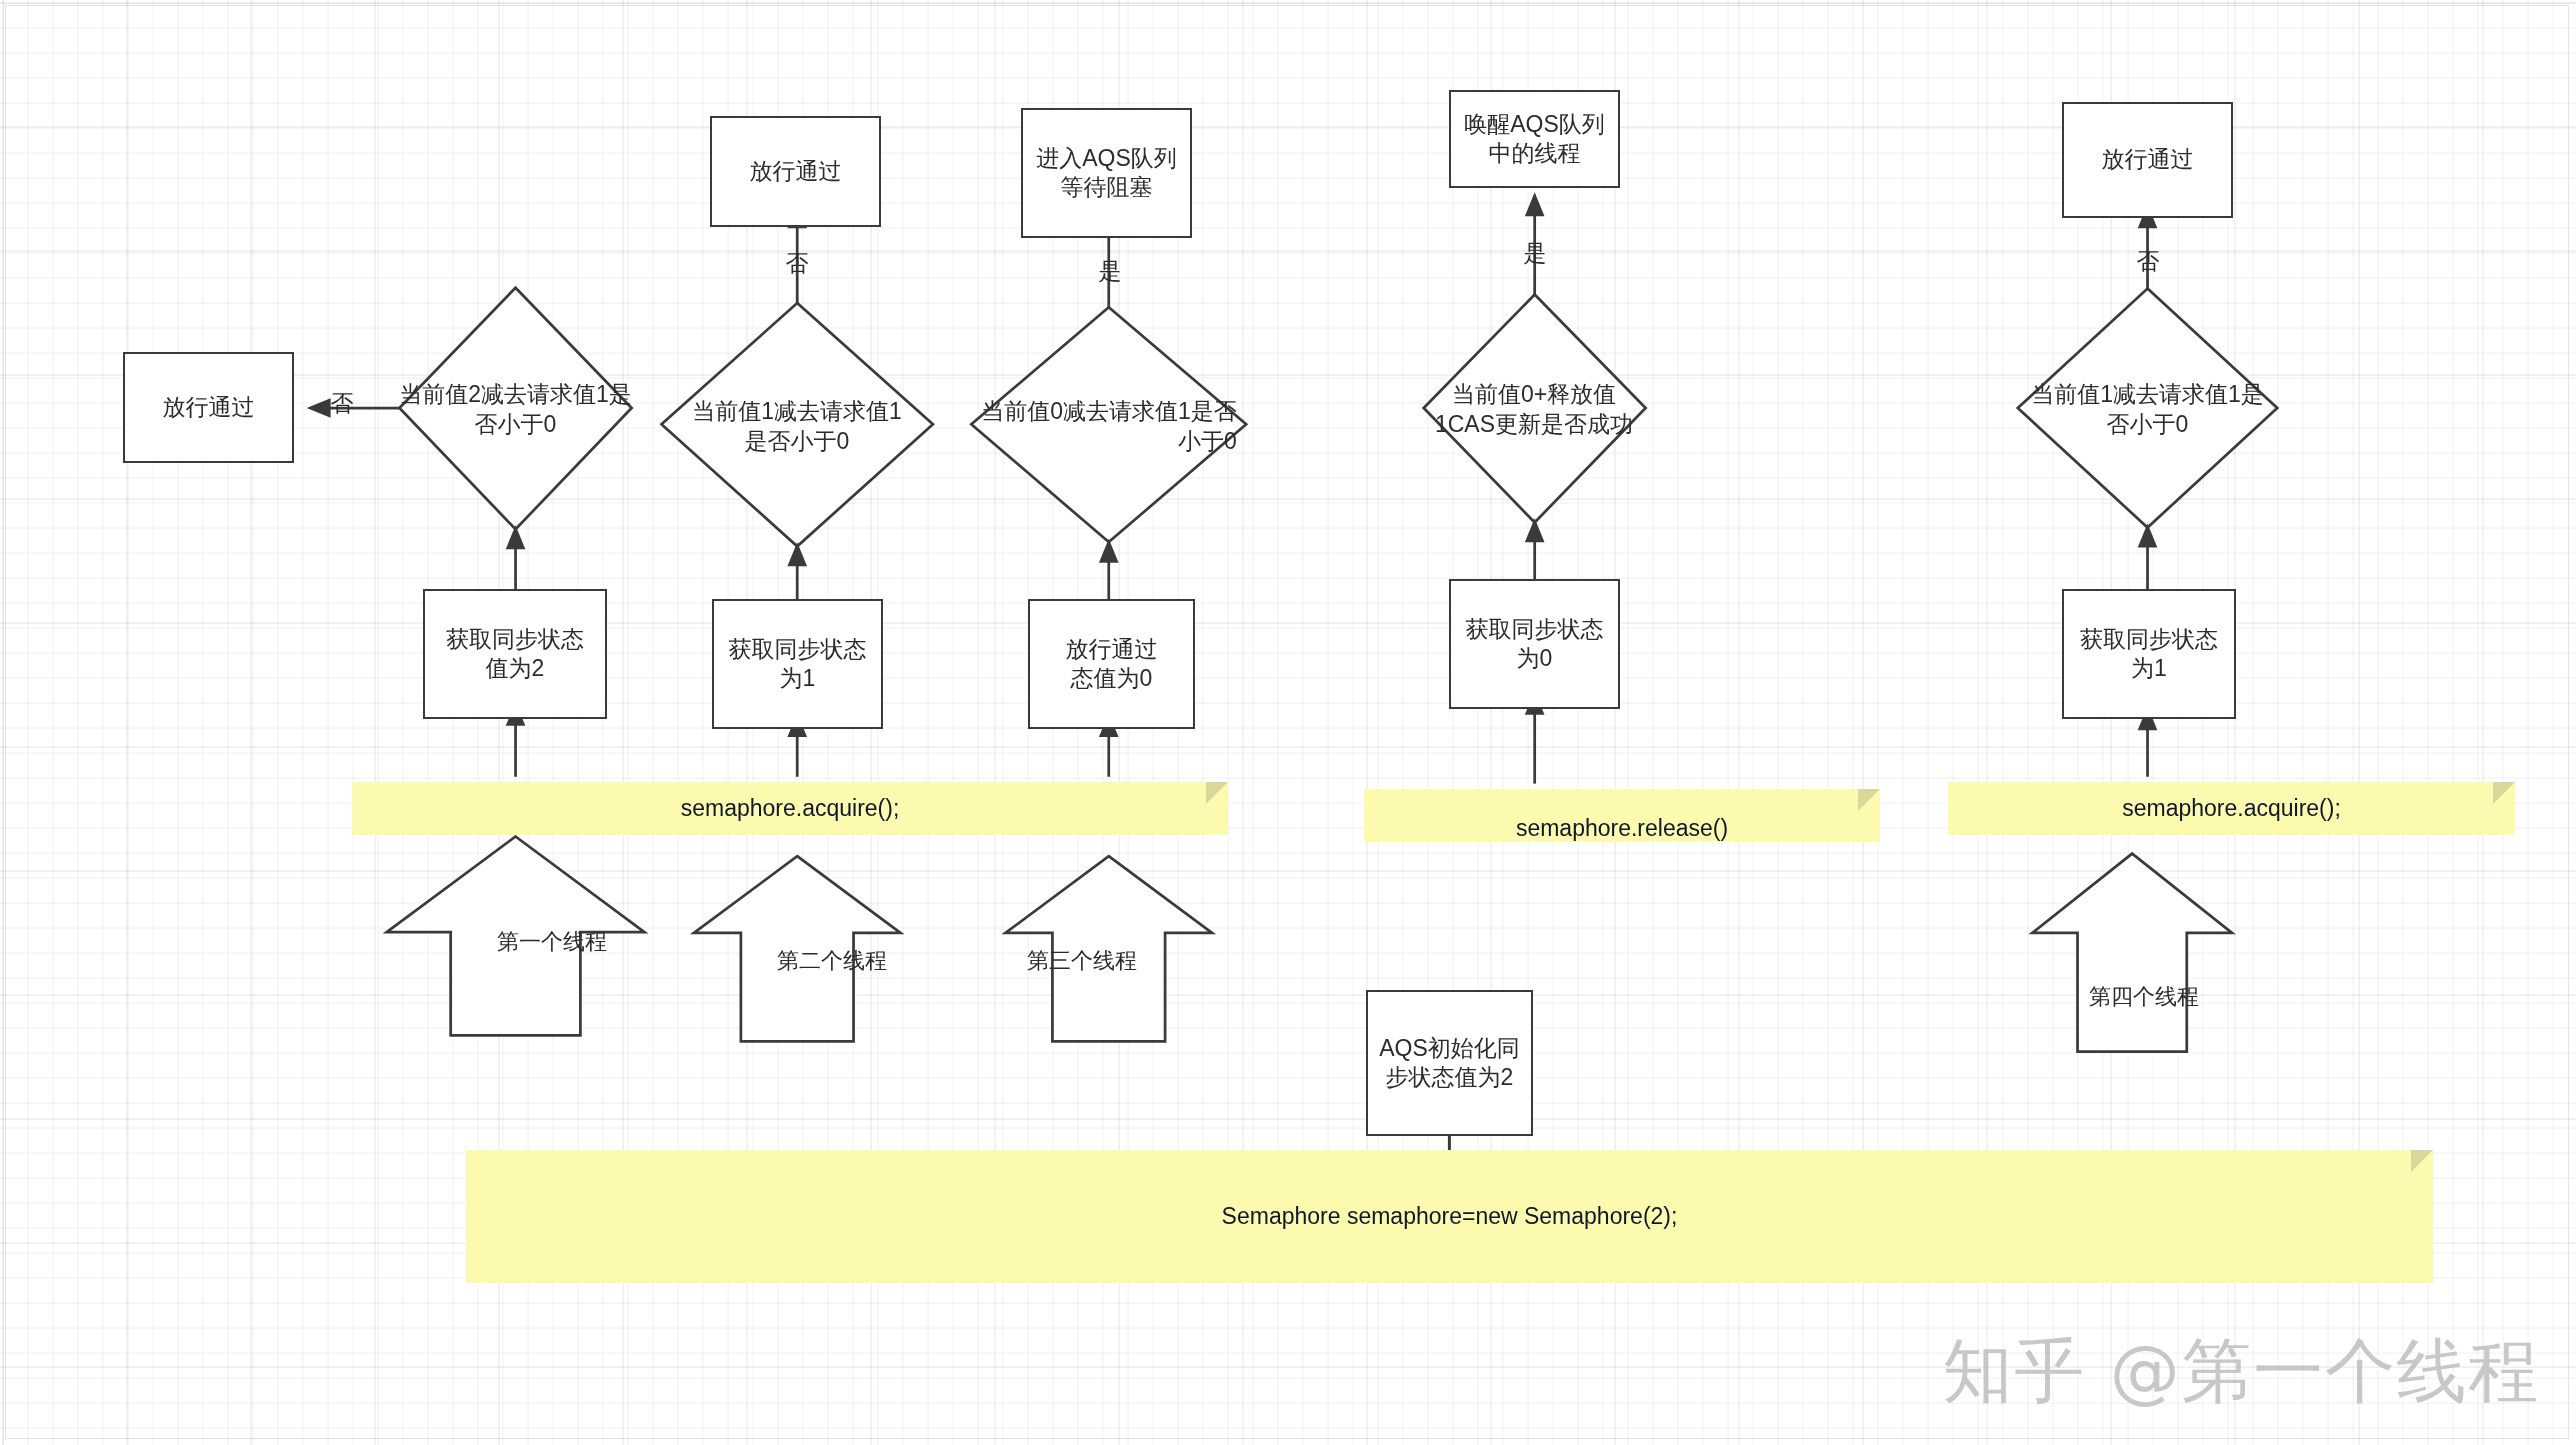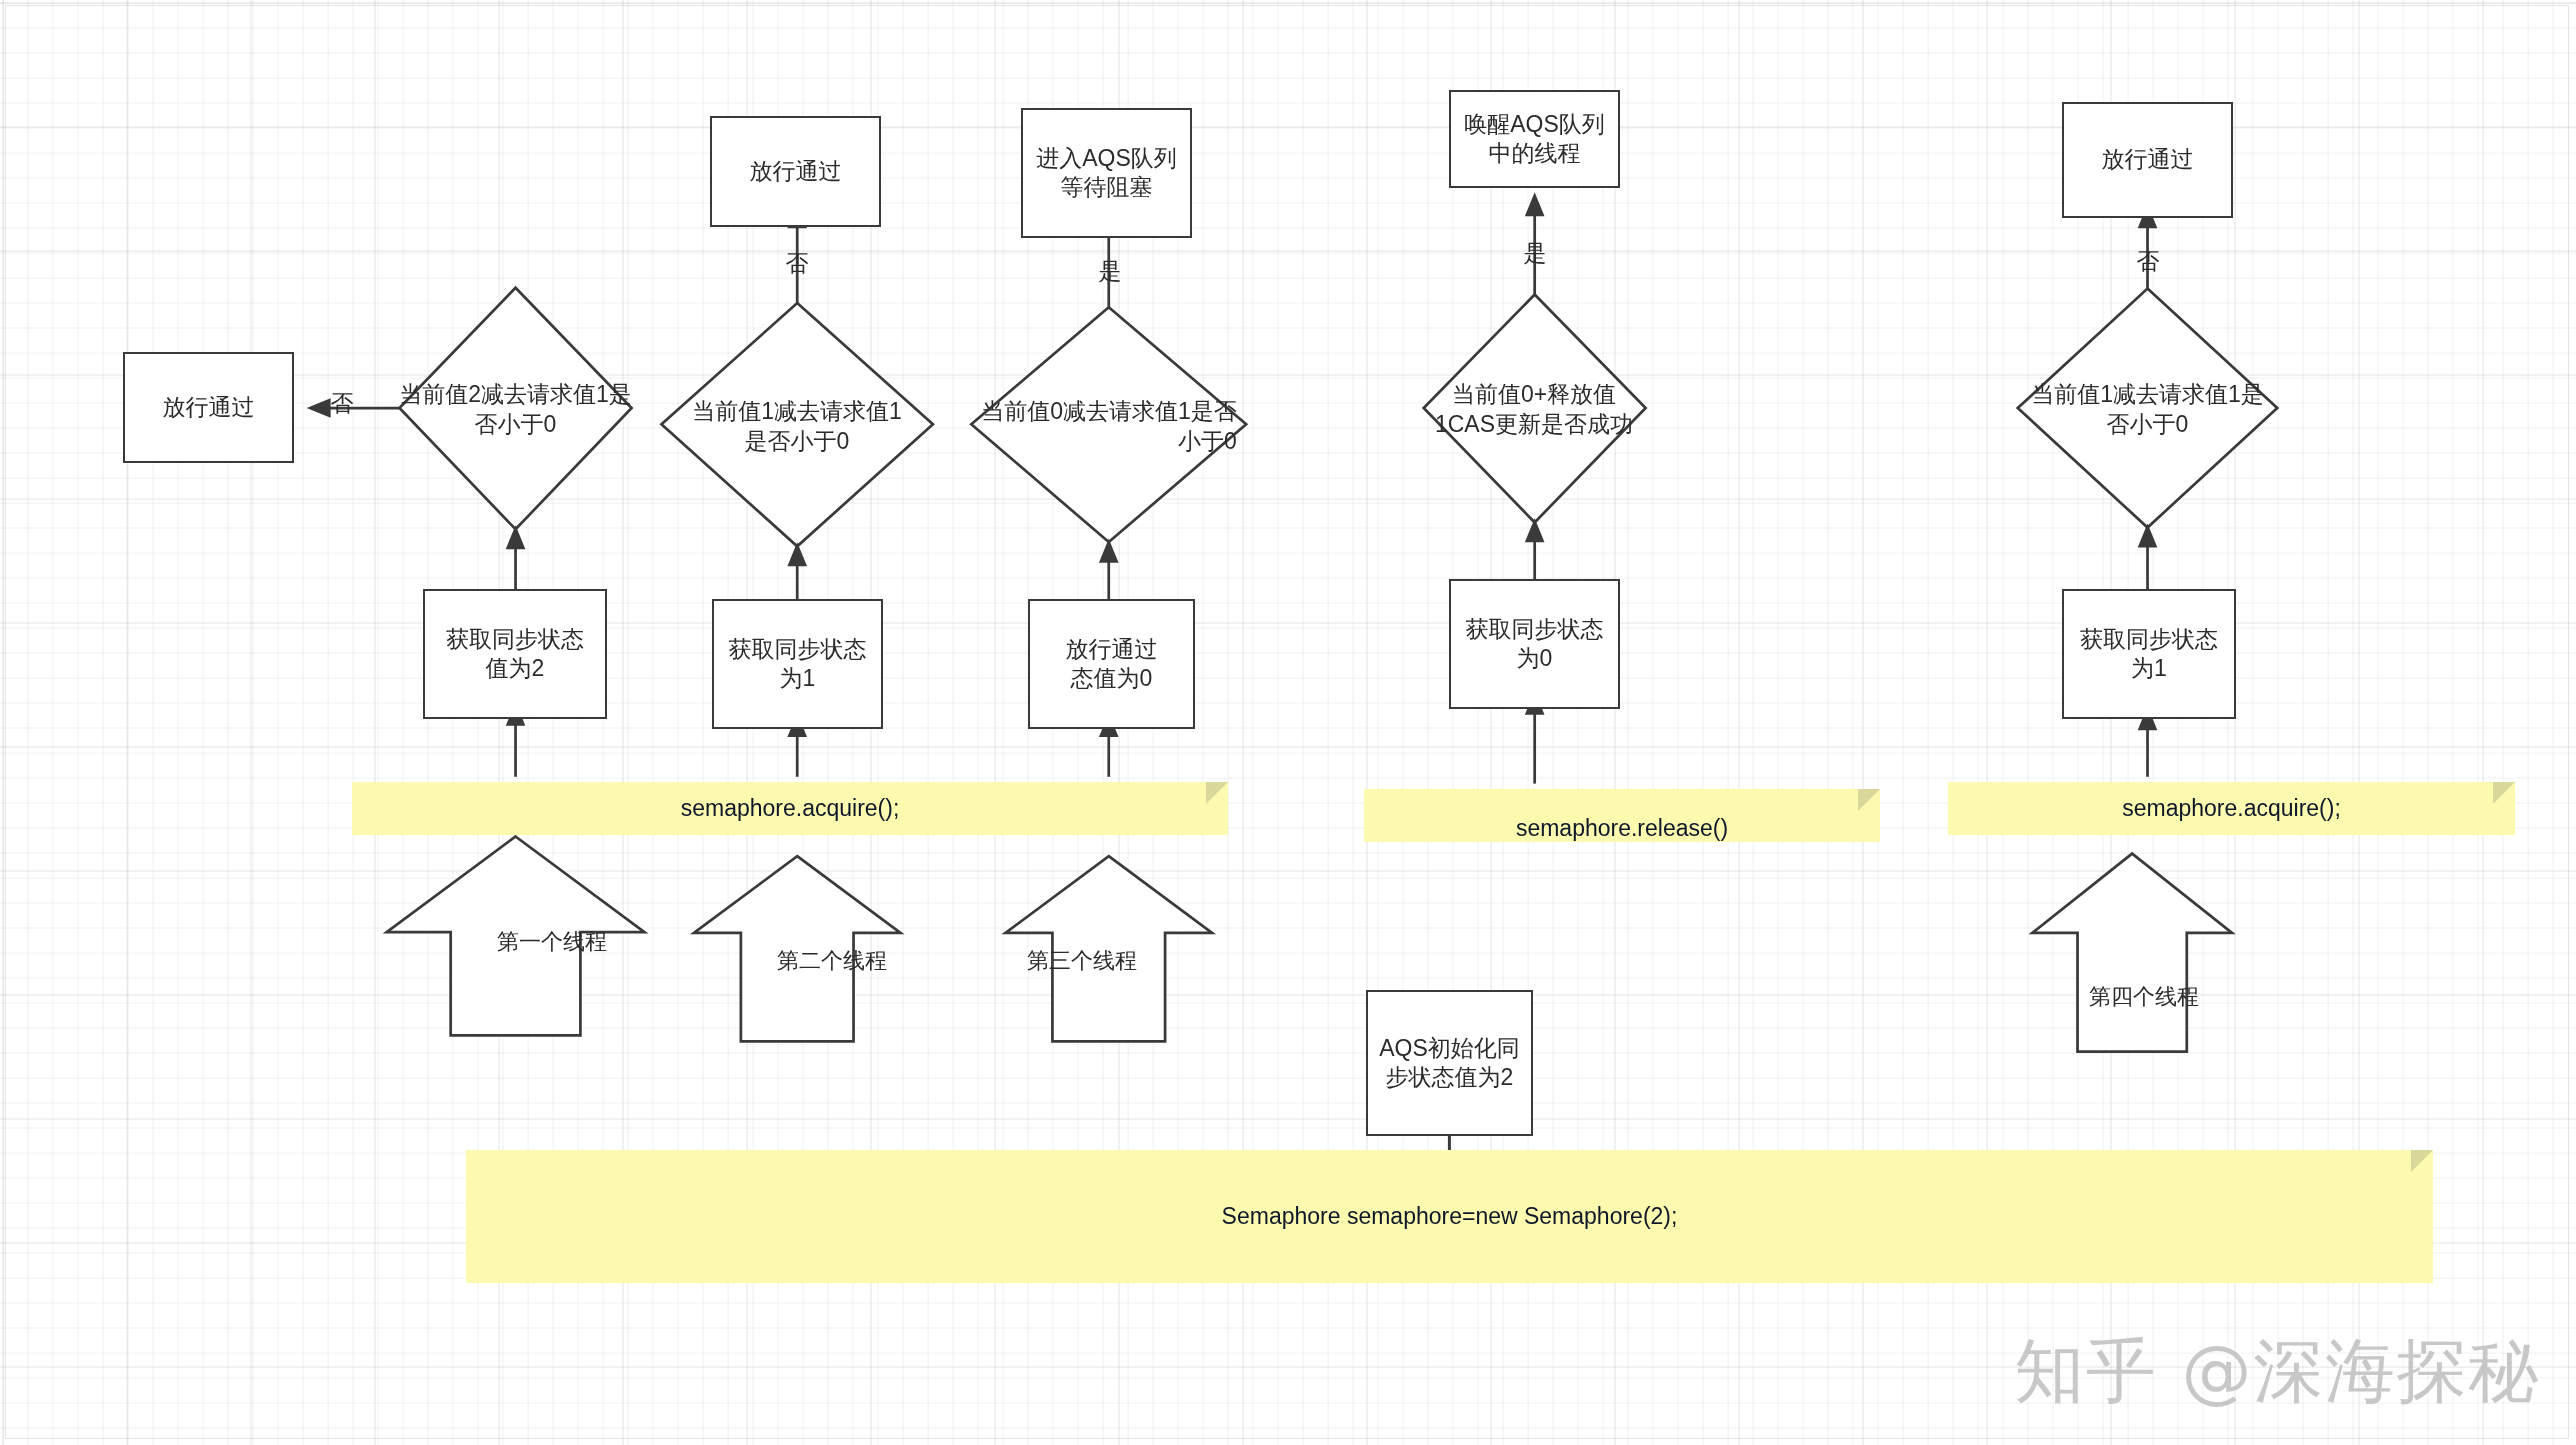--- a/index.html
+++ b/index.html
@@ -243,14 +243,14 @@
 </div>
 
 <div class="thread-label" style="left:475px;top:925px;width:154px;height:34px;">第一个线程</div>
 
 <div class="thread-label" style="left:755px;top:944px;width:154px;height:34px;">第二个线程</div>
 
 <div class="thread-label" style="left:954px;top:944px;width:256px;height:34px;">第三个线程</div>
 
 <div class="thread-label" style="left:2067px;top:980px;width:154px;height:34px;text-align:right;">第四个线程</div>
 
-<div id="watermark">知乎 @深海探秘</div>
+<div id="watermark">知乎 @第一个线程</div>
 
 
 </body></html>

